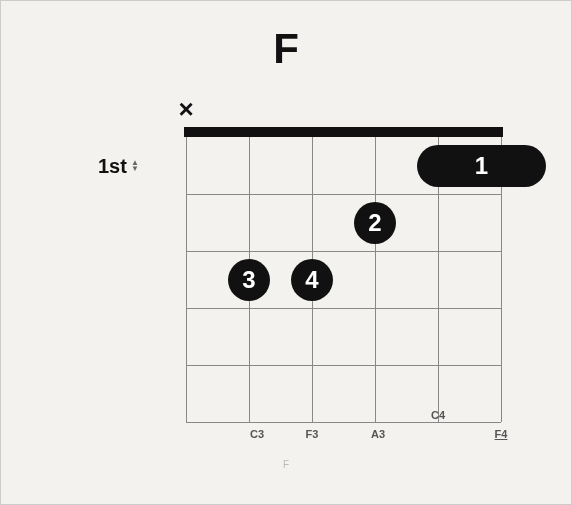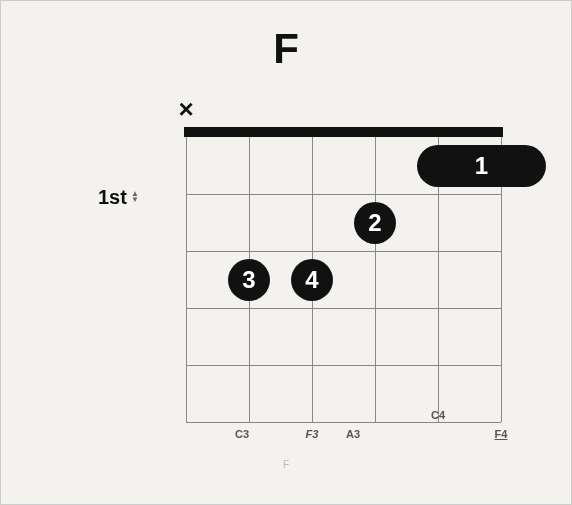--- a/index.html
+++ b/index.html
@@ -30,21 +30,20 @@
   }
   .position-label {
     position: absolute;
     font-size: 20px;
     font-weight: 900;
     color: #111;
     transform: translateY(-50%);
     display: flex;
     align-items: center;
     gap: 2px;
-    margin-top: 31px;
   }
   .position-label .stepper {
     display: inline-flex;
     flex-direction: column;
     font-size: 8px;
     line-height: 6px;
     font-weight: 400;
     margin-left: 2px;
     color: #666;
   }
@@ -128,20 +127,20 @@
       <span>1st</span>
       <span class="stepper">
         <span>▲</span>
         <span>▼</span>
       </span>
     </div>
     <div class="barre" style="left: 416px; top: 164.5px; width: 129px;">1</div>
     <div class="dot" style="left: 374px; top: 221.5px;">2</div>
     <div class="dot" style="left: 248px; top: 278.5px;">3</div>
     <div class="dot" style="left: 311px; top: 278.5px;">4</div>
-    <div class="note-label" style="left: 241px; top: 427px;">C3</div>
-    <div class="note-label" style="left: 311px; top: 427px; font-style: italic;">F3</div>
-    <div class="note-label" style="left: 352px; top: 427px;">A3</div>
+    <div class="note-label" style="left: 256px; top: 427px;">C3</div>
+    <div class="note-label" style="left: 311px; top: 427px;">F3</div>
+    <div class="note-label" style="left: 377px; top: 427px;">A3</div>
     <div class="note-label" style="left: 437px; top: 408px;">C4</div>
     <div class="note-label" style="left: 500px; top: 427px; text-decoration: underline;">F4</div>
   </div>
 
 <div class="footer-label" style="top:458px">F</div>
 
 </body></html>

